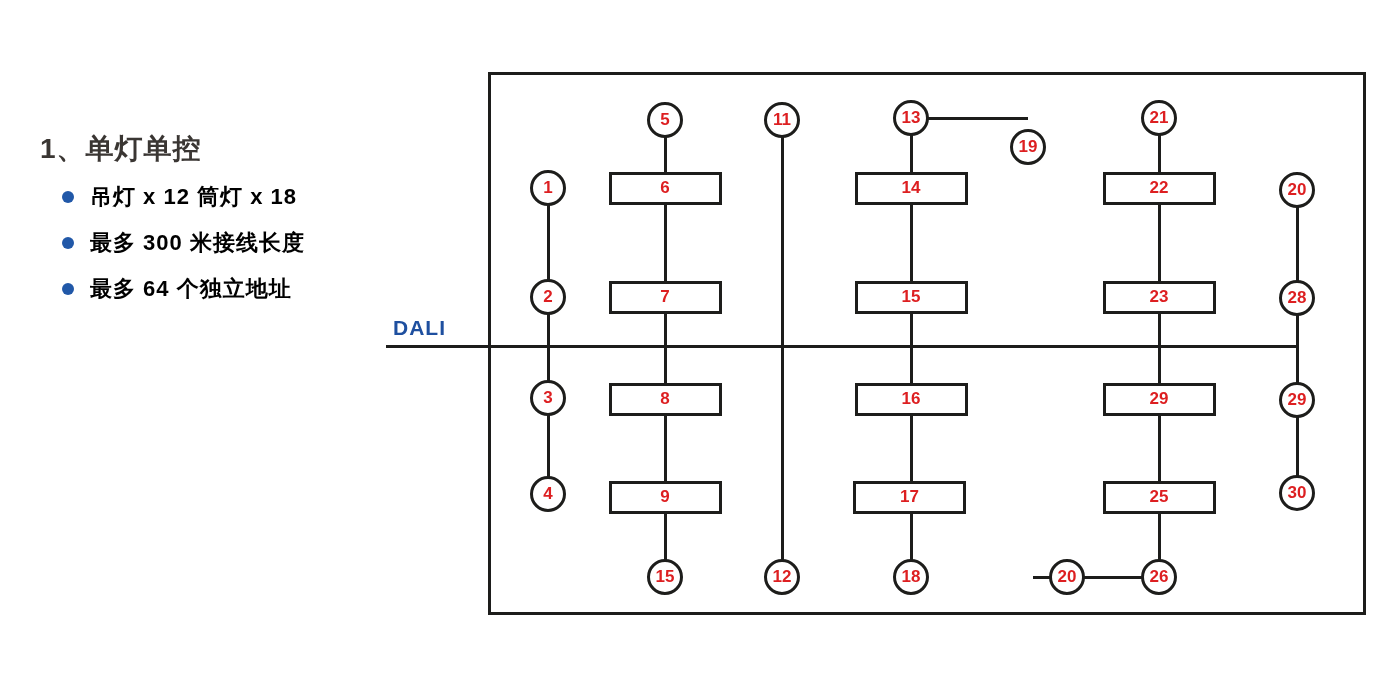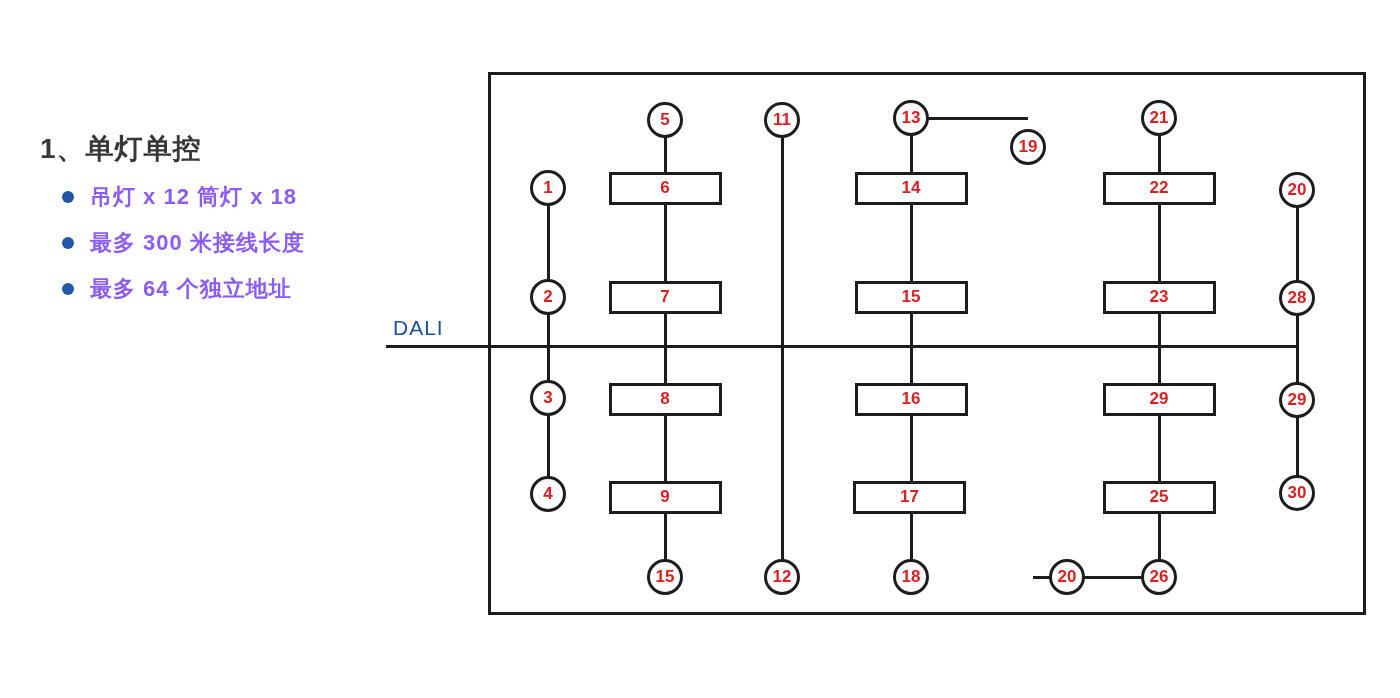--- a/index.html
+++ b/index.html
@@ -4,24 +4,24 @@
 <style>
   html,body{margin:0;padding:0;background:#ffffff;}
   body{font-family:"Liberation Sans","DejaVu Sans",sans-serif;}
   #stage{position:relative;width:1400px;height:698px;background:#ffffff;overflow:hidden;}
 
   
   .title{position:absolute;left:40px;top:130px;font-size:28px;font-weight:700;
          color:#3a3633;letter-spacing:1px;white-space:nowrap;}
   .bullet-row{position:absolute;left:62px;height:28px;display:flex;align-items:center;white-space:nowrap;}
   .bullet-dot{width:12px;height:12px;border-radius:50%;background:#2158a8;margin-right:16px;flex:0 0 auto;}
-  .bullet-text{font-size:22px;font-weight:600;color:#8b5cf6;letter-spacing:1px;}
+  .bullet-text{font-size:22px;font-weight:600;color:#000000;letter-spacing:1px;}
 
   
-  .dali-label{position:absolute;left:393px;top:316px;font-size:21px;font-weight:400;
+  .dali-label{position:absolute;left:393px;top:316px;font-size:21px;font-weight:700;
               color:#1e4f9f;letter-spacing:1px;}
   .bus-line{position:absolute;background:#1d1d1b;height:3px;}
 
   
   .frame{position:absolute;border:3px solid #1d1d1b;background:transparent;box-sizing:border-box;}
   .edge{position:absolute;background:#1d1d1b;}
   .node-circle{position:absolute;width:36px;height:36px;border:3px solid #1d1d1b;border-radius:50%;
                background:#ffffff;box-sizing:border-box;display:flex;align-items:center;justify-content:center;
                font-size:17px;font-weight:700;color:#dd1f21;}
   .node-rect{position:absolute;width:113px;height:33px;border:3px solid #1d1d1b;background:#ffffff;

